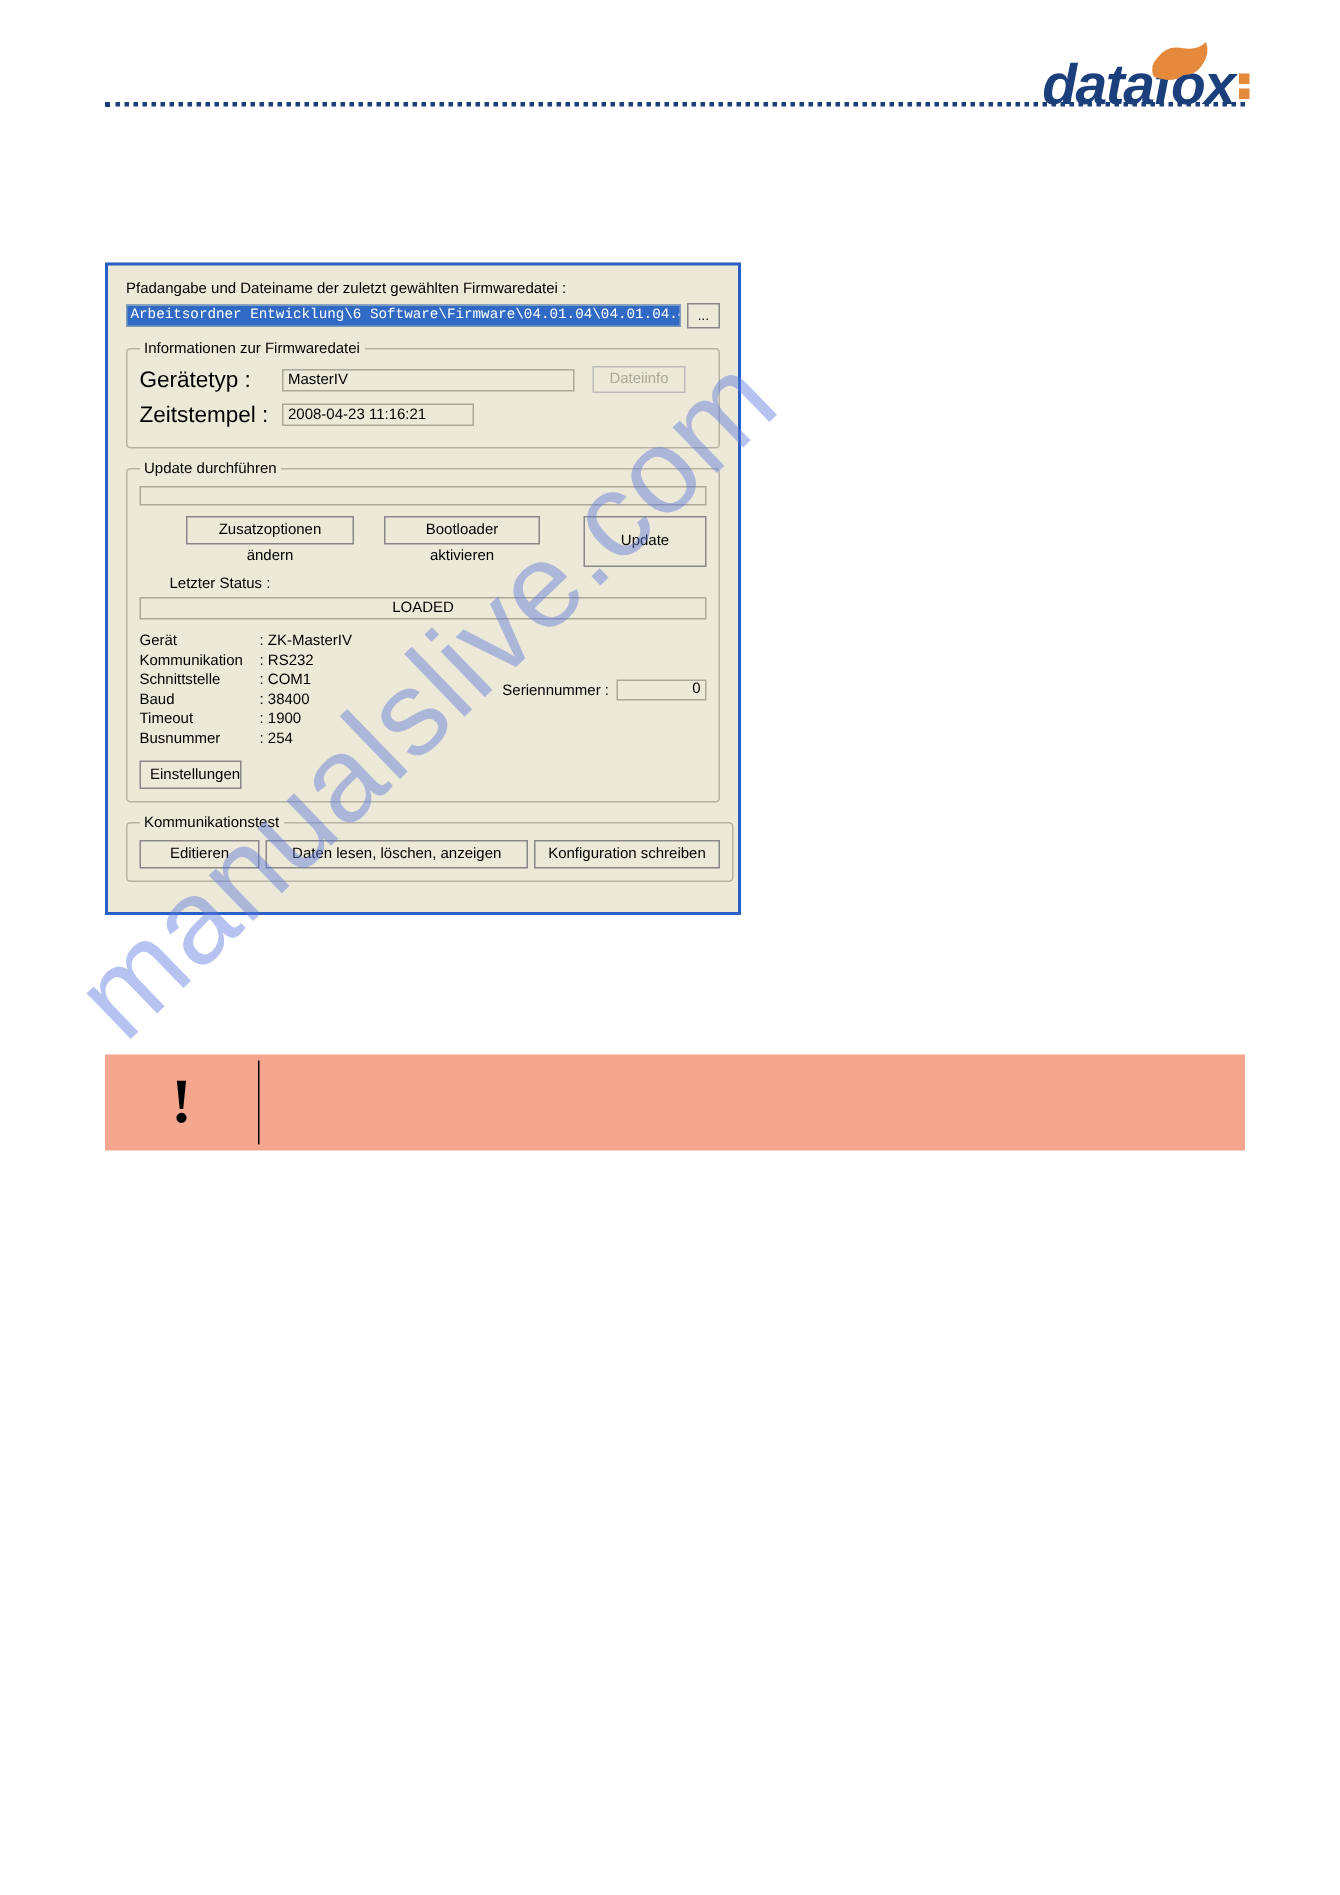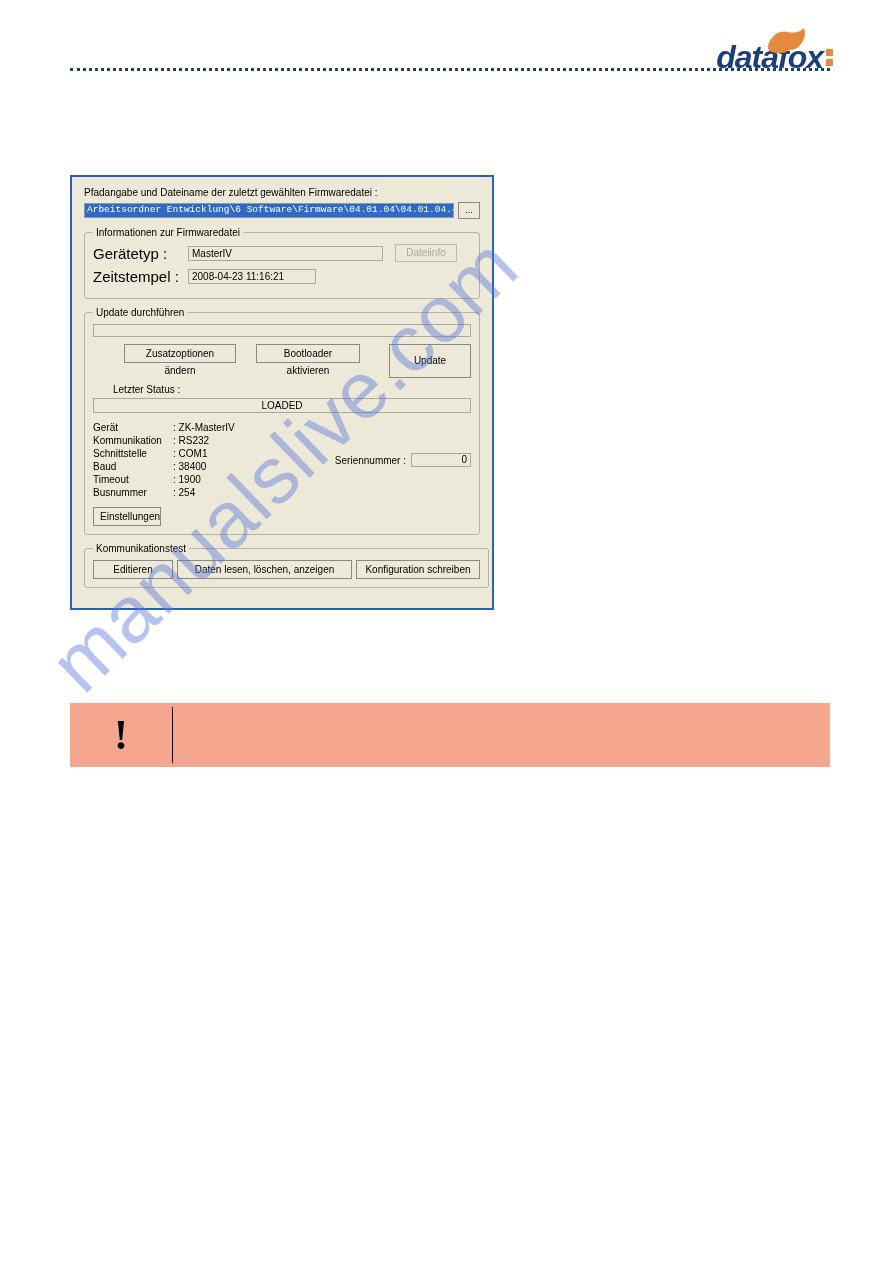--- a/index.html
+++ b/index.html
@@ -29,21 +29,21 @@
     position: absolute;
     top: 30px;
     right: 60px;
     width: 165px;
     height: 55px;
     display: flex;
     align-items: center;
     justify-content: flex-end;
   }
   .logo-text {
-    font-size: 32px;
+    font-size: 38px;
     font-weight: bold;
     color: #1b3f7a;
     font-family: Verdana, Arial, sans-serif;
     font-style: italic;
     letter-spacing: -1px;
   }
   .logo-colon {
     display: inline-block;
     margin-left: 3px;
   }

